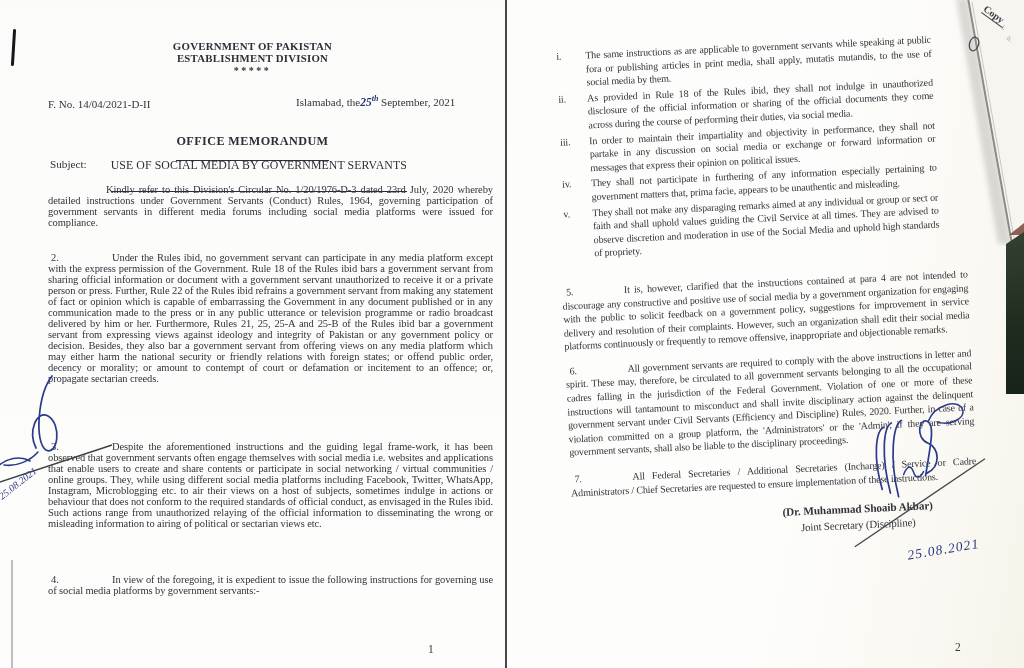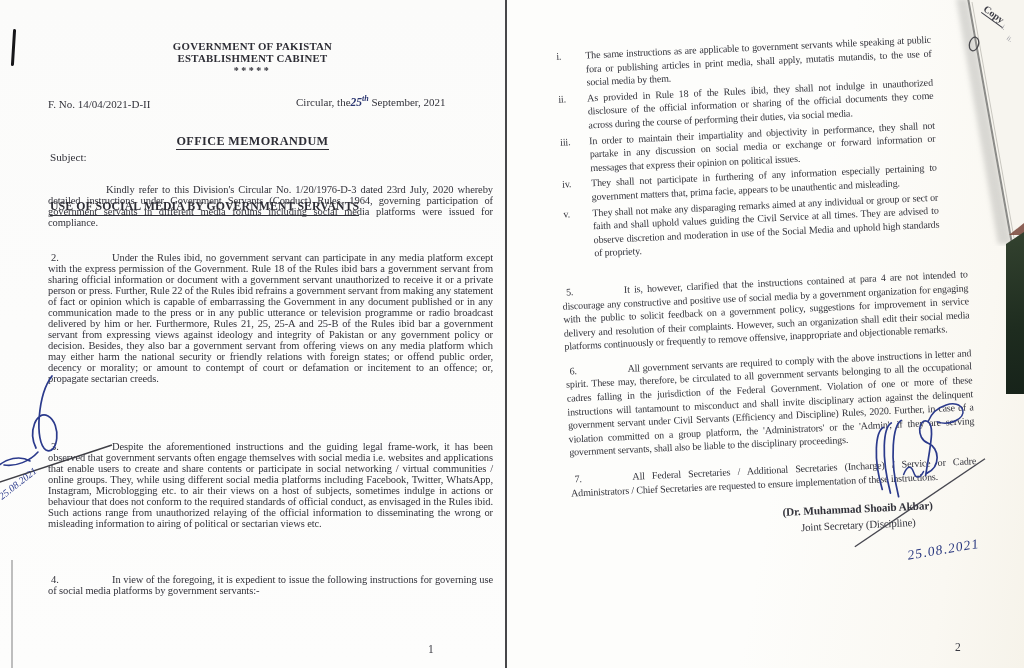--- a/index.html
+++ b/index.html
@@ -18,24 +18,24 @@
   
   .doc-head{position:absolute;left:0;top:40px;width:505px;text-align:center;
     font-weight:bold;font-size:10.8px;line-height:12.3px;letter-spacing:.25px;color:#2e2e36;}
   .stars{font-size:10px;letter-spacing:2.5px;line-height:11px;}
   .fileno{position:absolute;left:48px;top:98px;font-size:11px;text-align:center;}
   .dateline{position:absolute;left:296px;top:94px;font-size:11px;white-space:nowrap;}
   .hw-day{color:#2a3570;font-style:italic;font-weight:bold;font-size:11.5px;}
   .hw-day sup{font-size:8px;}
   .om-title{position:absolute;left:0;top:131px;width:505px;text-align:center;}
   .om-title span{font-weight:bold;font-size:12.2px;letter-spacing:.4px;
-    border-bottom:1.4px solid #2e2e36;padding-bottom:1px;color:#2e2e36;}
-  .subject-row{position:absolute;left:50px;top:151px;font-size:11.2px;display:flex;gap:36px;flex-direction:column;}
-  .subject-row .subj{font-weight:bold;font-size:11.8px;letter-spacing:.1px;
-    border-bottom:1.4px solid #2e2e36;padding-bottom:1px;color:#2e2e36;}
+    border-bottom:1.4px solid #2e2e36;padding-bottom:12px;color:#2e2e36;}
+  .subject-row{position:absolute;left:50px;top:158px;font-size:11.2px;display:flex;gap:24px;}
+  .subject-row .subj{font-weight:normal;font-size:11.8px;letter-spacing:.1px;
+    border-bottom:1.4px solid #2e2e36;padding-bottom:18px;color:#2e2e36;}
   .body1{font-size:10.5px;line-height:11px;letter-spacing:-.1px;text-align:justify;}
   .para1{position:absolute;left:48px;top:184px;width:445px;text-indent:58px;}
   .npara{position:absolute;left:48px;width:445px;text-indent:64px;}
   .npara .pnum{position:absolute;left:3px;top:0;text-indent:0;}
   .p-2{top:252px}.p-3{top:441px}.p-4{top:574px}
   .pageno{font-size:11.5px;color:#3a3a42;}
   .pageno-1{position:absolute;left:428px;top:643px;}
   .pen-mark{position:absolute;left:12px;top:29px;width:3px;height:37px;background:#17171a;
     transform:rotate(3.5deg);border-radius:2px;}
   .edge-line{position:absolute;left:11px;top:560px;width:2px;height:108px;background:#8a8a8a;opacity:.55;}
@@ -71,27 +71,27 @@
 <body>
 
 <div class="stage">
 
   <div class="page1">
     <div class="pen-mark"></div>
     <div class="edge-line"></div>
 
     <div class="doc-head">
       <div>GOVERNMENT OF PAKISTAN</div>
-      <div>ESTABLISHMENT CABINET</div>
+      <div>ESTABLISHMENT DIVISION</div>
       <div class="stars">*****</div>
     </div>
 
     <div class="fileno">F. No. 14/04/2021-D-II</div>
 
-    <div class="dateline"><span>Circular, the</span><span class="hw-day"><span>25</span><sup>th</sup></span>&nbsp;<span>September, 2021</span></div>
+    <div class="dateline"><span>Islamabad, the</span><span class="hw-day"><span>25</span><sup>th</sup></span>&nbsp;<span>September, 2021</span></div>
 
     <div class="om-title">
       <span>OFFICE MEMORANDUM</span>
     </div>
 
     <div class="subject-row">
       <span>Subject:</span>
       <span class="subj">USE OF SOCIAL MEDIA BY GOVERNMENT SERVANTS</span>
     </div>
 

